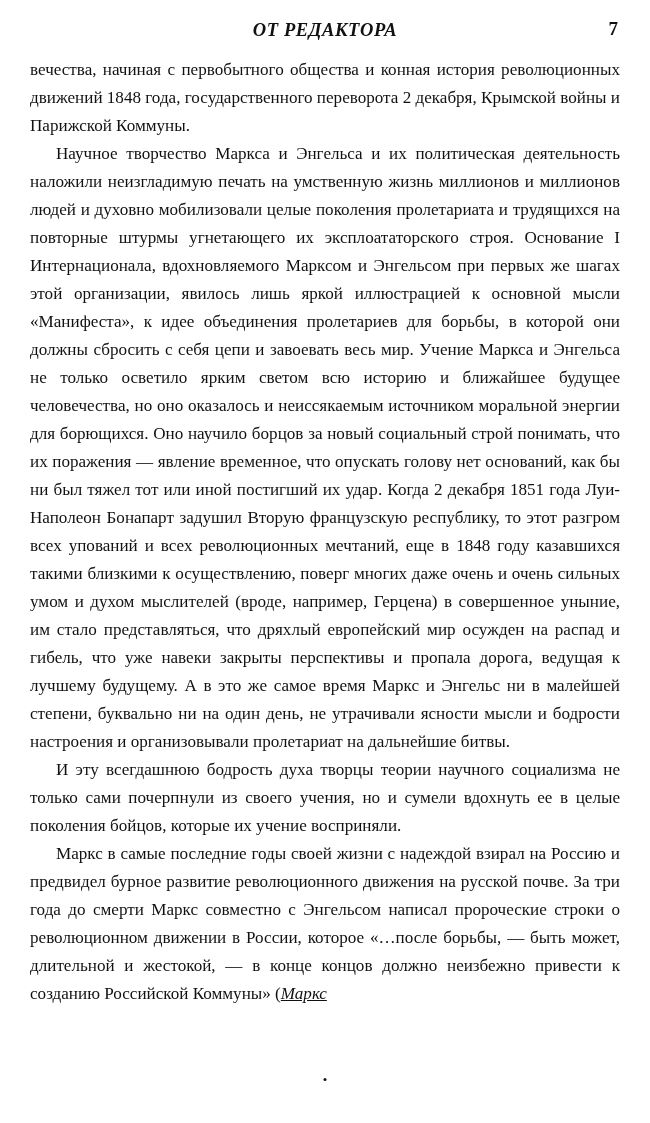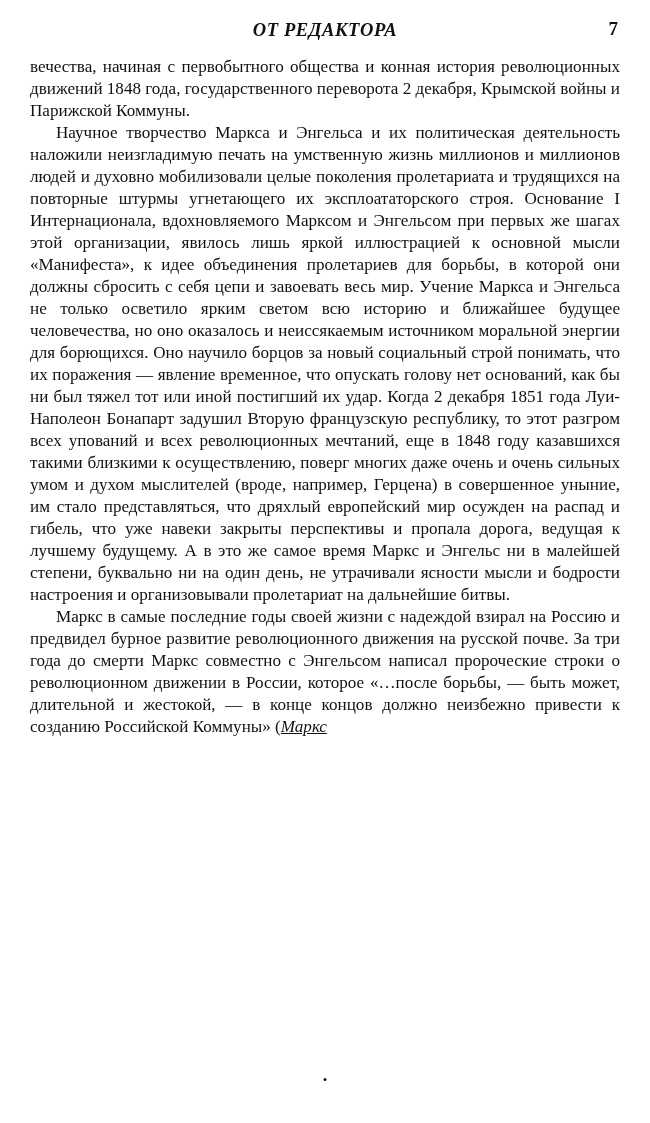--- a/index.html
+++ b/index.html
@@ -42,21 +42,21 @@
     position: absolute;
     right: 2px;
     top: 0px;
     font-weight: 700;
     font-size: 19px;
     color: #111;
   }
   .body-text {
     margin-top: 4px;
     font-size: 17.1px;
-    line-height: 22px;
+    line-height: 28px;
     text-align: justify;
     text-justify: inter-word;
     color: #111;
     -webkit-font-smoothing: none;
   }
   .body-text p {
     margin: 0;
     text-indent: 26px;
   }
   .body-text p.cont {
@@ -83,17 +83,18 @@
 <div class="page">
 
   <div class="header">
     <div class="running-title">ОТ РЕДАКТОРА</div>
     <div class="folio">7</div>
   </div>
 
   <div class="body-text">
     <p class="cont">вечества, начиная с первобытного общества и конная история революционных движений 1848 года, государственного переворота 2 декабря, Крымской войны и Парижской Коммуны.</p>
     <p>Научное творчество Маркса и Энгельса и их политическая деятельность наложили неизгладимую печать на умственную жизнь миллионов и миллионов людей и духовно мобилизовали целые поколения пролетариата и трудящихся на повторные штурмы угнетающего их эксплоататорского строя. Основание I Интернационала, вдохновляемого Марксом и Энгельсом при первых же шагах этой организации, явилось лишь яркой иллюстрацией к основной мысли «Манифеста», к идее объединения пролетариев для борьбы, в которой они должны сбросить с себя цепи и завоевать весь мир. Учение Маркса и Энгельса не только осветило ярким светом всю историю и ближайшее будущее человечества, но оно оказалось и неиссякаемым источником моральной энергии для борющихся. Оно научило борцов за новый социальный строй понимать, что их поражения — явление временное, что опускать голову нет оснований, как бы ни был тяжел тот или иной постигший их удар. Когда 2 декабря 1851 года Луи-Наполеон Бонапарт задушил Вторую французскую республику, то этот разгром всех упований и всех революционных мечтаний, еще в 1848 году казавшихся такими близкими к осуществлению, поверг многих даже очень и очень сильных умом и духом мыслителей (вроде, например, Герцена) в совершенное уныние, им стало представляться, что дряхлый европейский мир осужден на распад и гибель, что уже навеки закрыты перспективы и пропала дорога, ведущая к лучшему будущему. А в это же самое время Маркс и Энгельс ни в малейшей степени, буквально ни на один день, не утрачивали ясности мысли и бодрости настроения и организовывали пролетариат на дальнейшие битвы.</p>
+    <p>И эту всегдашнюю бодрость духа творцы теории научного социализма не только сами почерпнули из своего учения, но и сумели вдохнуть ее в целые поколения бойцов, которые их учение восприняли.</p>
     <p><span>Маркс в самые последние годы своей жизни с надеждой взирал на Россию и предвидел бурное развитие революционного движения на русской почве. За три года до смерти Маркс совместно с Энгельсом написал пророческие строки о революционном движении в России, которое «…после борьбы, — быть может, длительной и жестокой, — в конце концов должно неизбежно привести к созданию Российской Коммуны» (</span><span class="italic">Маркс</span></p>
   </div>
 
   <div class="footer-dot"></div>
 </div>
 
 </body></html>

